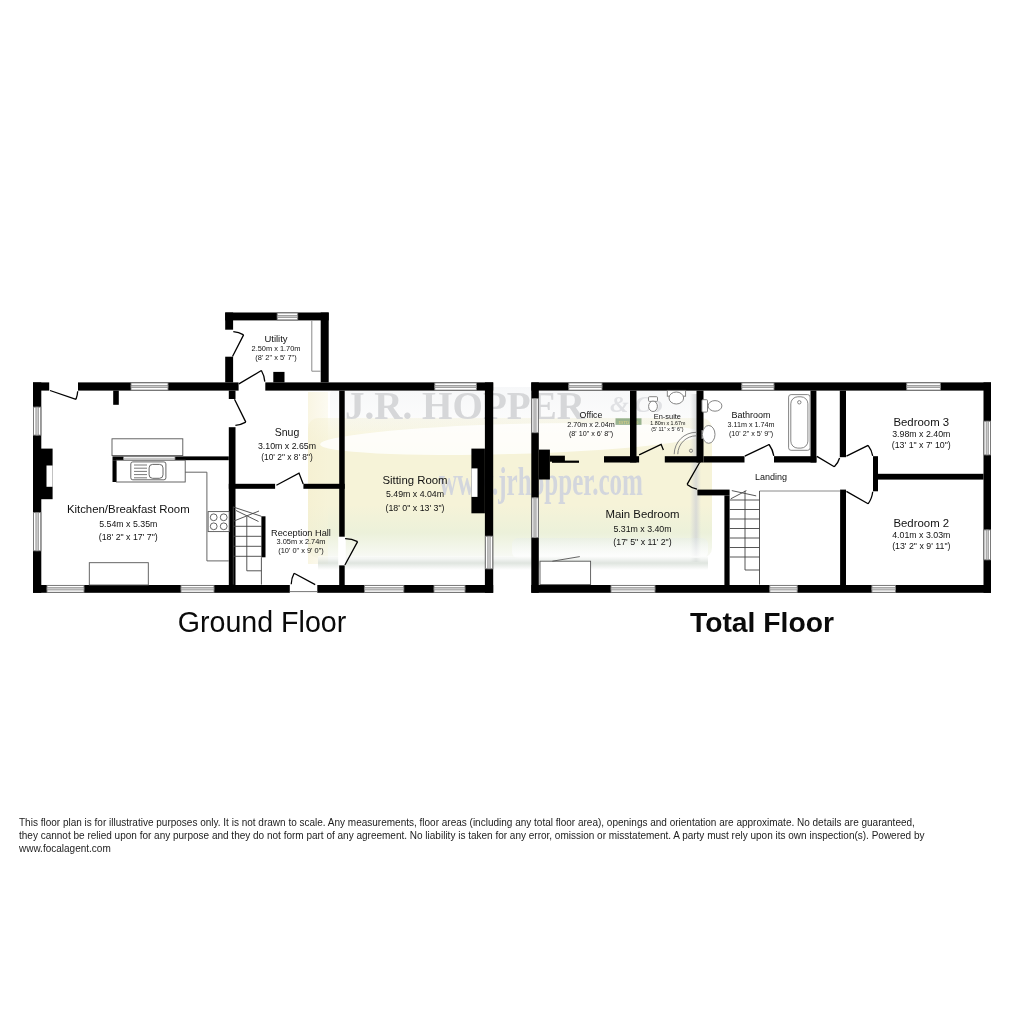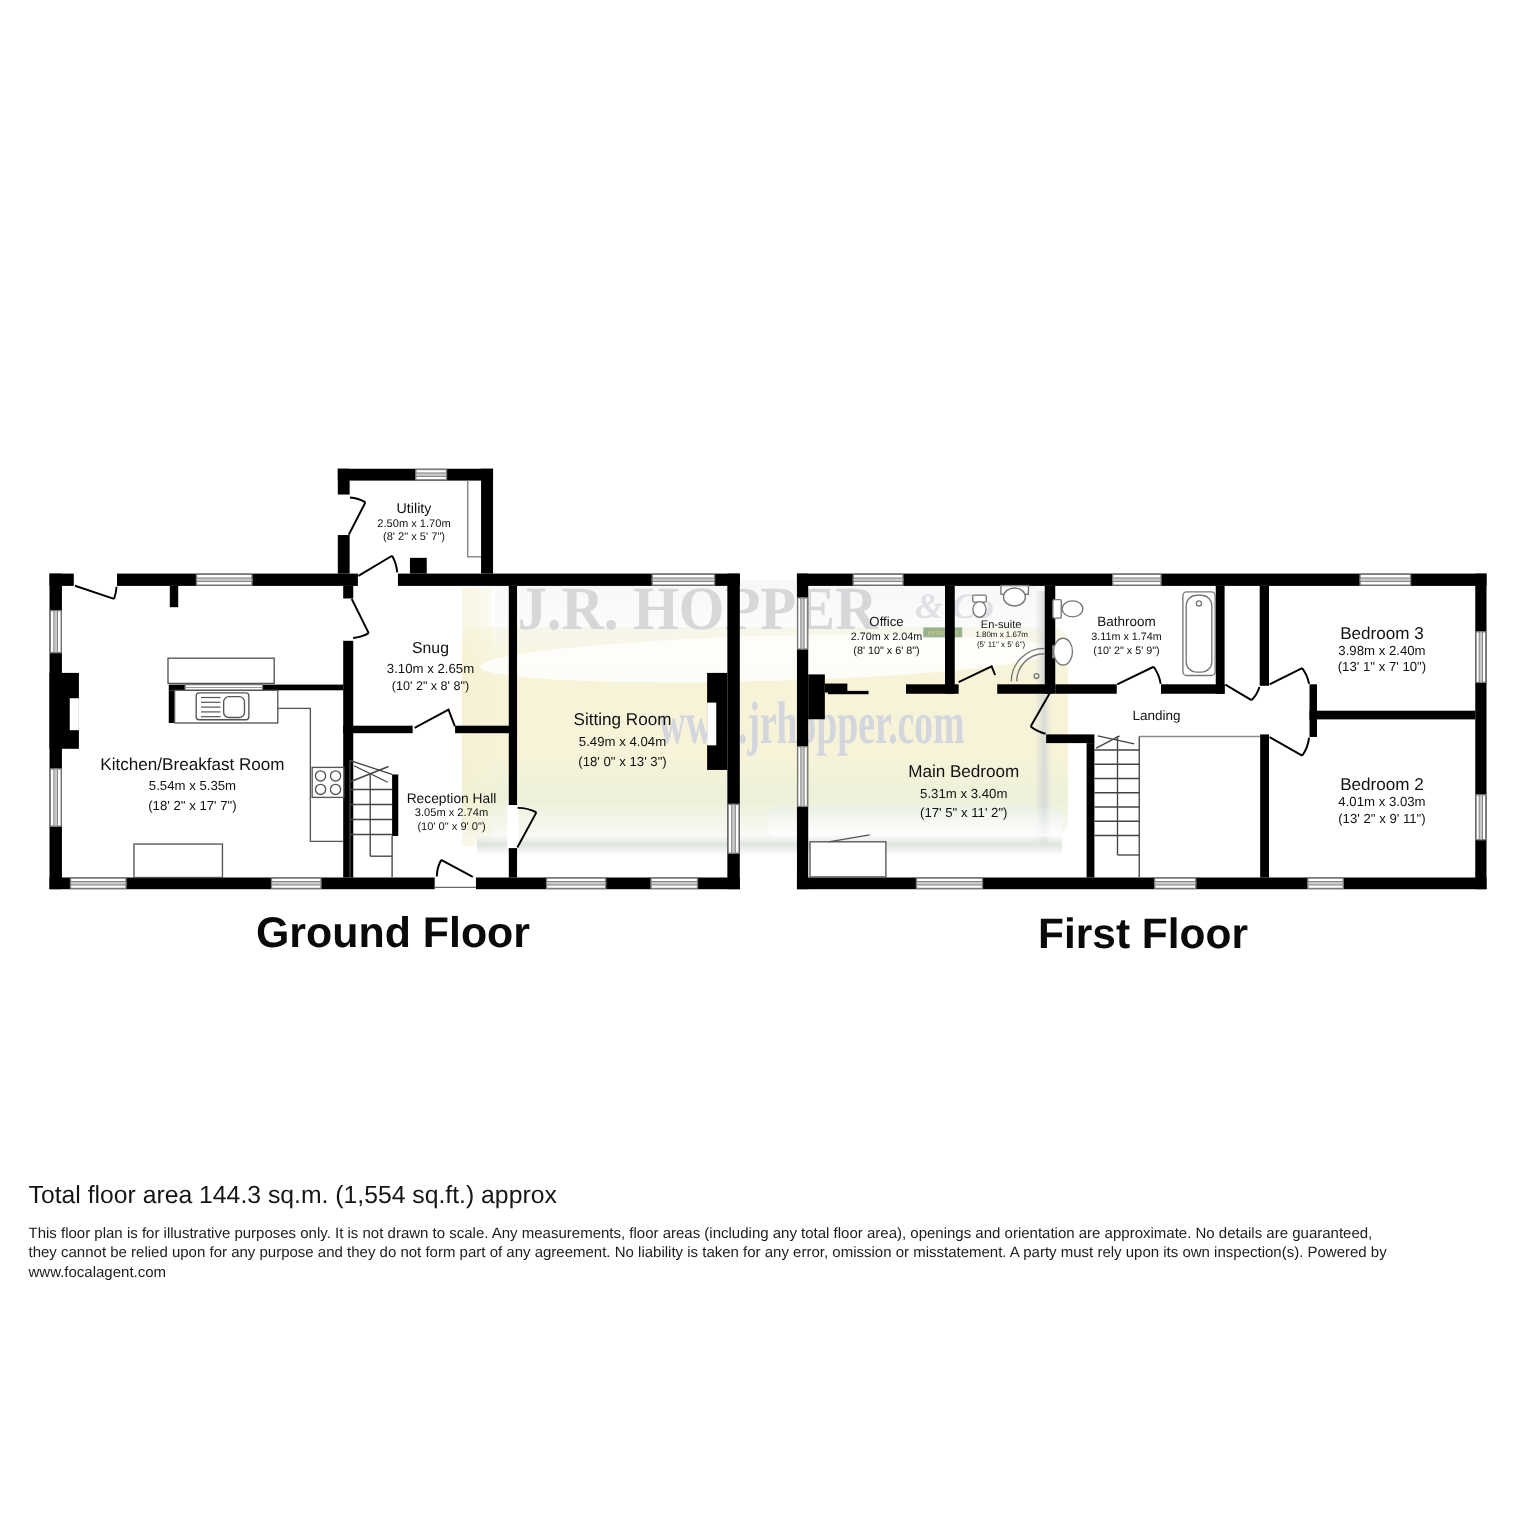--- a/index.html
+++ b/index.html
@@ -458,21 +458,20 @@
       <text x="642.5" y="544.5" font-size="8.8">(17' 5" x 11' 2")</text>
     </g>
 
     <g fill="#111" text-anchor="middle">
       <text x="921.3" y="526.5" font-size="11.4">Bedroom 2</text>
       <text x="921.3" y="537.5" font-size="8.8">4.01m x 3.03m</text>
       <text x="921.3" y="548.5" font-size="8.8">(13' 2" x 9' 11")</text>
     </g>
   </svg>
 
-  <div class="abs" style="left:112px;top:606px;width:300px;text-align:center;font-size:28.6px;font-weight:bold;color:#0a0a0a;">Ground Floor</div>
-
-  <div class="abs" style="left:612px;top:606px;width:300px;text-align:center;font-size:28.3px;font-weight:bold;color:#0a0a0a;">First Floor</div>
-
-  <div id="total">Total floor area 144.3 sq.m. (1,554 sq.ft.) approx</div>
+  <div class="abs" style="left:112px;top:606px;width:300px;text-align:center;font-size:28.6px;font-weight:normal;color:#0a0a0a;">Ground Floor</div>
+
+  <div class="abs" style="left:612px;top:606px;width:300px;text-align:center;font-size:28.3px;font-weight:bold;color:#0a0a0a;">Total Floor</div>
+
 
   <div id="disc">This floor plan is for illustrative purposes only. It is not drawn to scale. Any measurements, floor areas (including any total floor area), openings and orientation are approximate. No details are guaranteed,<br>they cannot be relied upon for any purpose and they do not form part of any agreement. No liability is taken for any error, omission or misstatement. A party must rely upon its own inspection(s). Powered by<br>www.focalagent.com</div>
 
 </div>
 
 </body></html>

